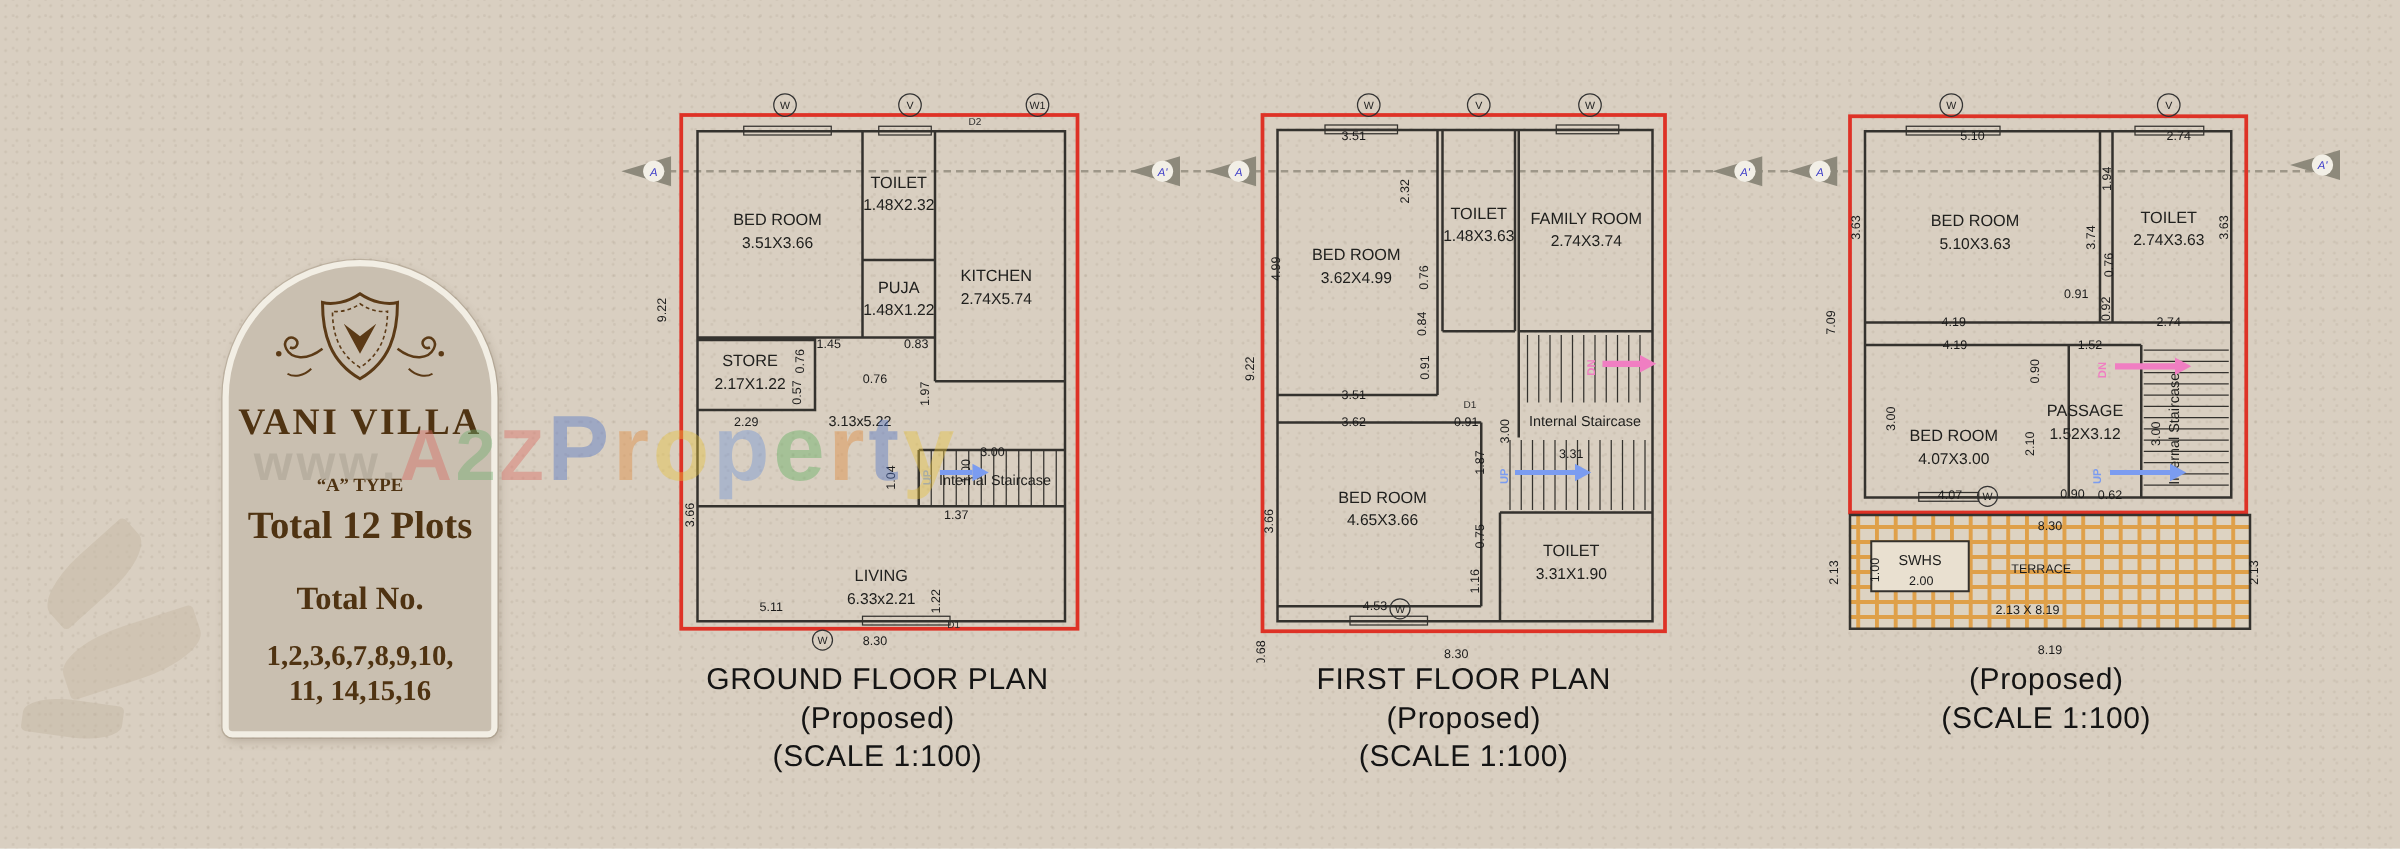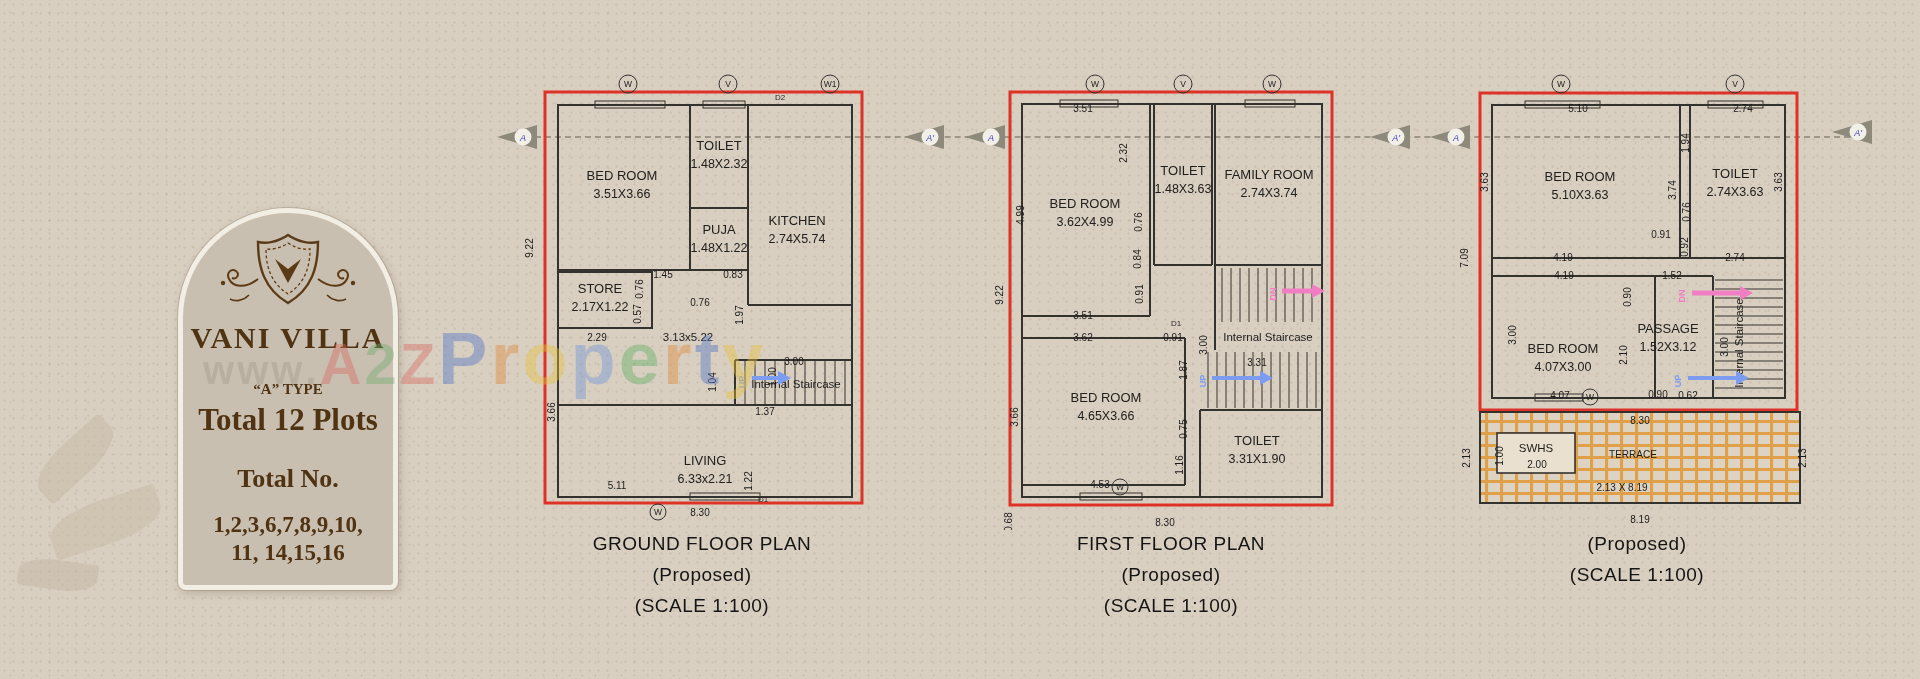--- a/index.html
+++ b/index.html
@@ -32,21 +32,21 @@
   .card .plot-label{font-size:26px;font-weight:bold;margin-top:26px;}
   .card .plot-nums{font-size:23px;font-weight:bold;margin-top:16px;line-height:30px;}
   
   .watermark{
     position:absolute;left:203px;top:316px;display:flex;align-items:baseline;gap:3px;
     font-weight:bold;opacity:.42;pointer-events:none;white-space:nowrap;
     font-family:"Liberation Sans", sans-serif;
   }
   
   .caption{position:absolute;top:528px;width:300px;text-align:center;color:#141414;
-    font-size:19px;line-height:31px;letter-spacing:.5px;}
+    font-size:24px;line-height:31px;letter-spacing:.5px;}
   
   svg text{font-family:"Liberation Sans", sans-serif;}
   .room{font-size:13px;fill:#20201e;text-anchor:middle;}
   .rsize{font-size:12.5px;fill:#20201e;text-anchor:middle;}
   .dim{font-size:10px;fill:#1b1b1b;text-anchor:middle;}
   .lbl{font-size:11.5px;fill:#20201e;text-anchor:middle;}
   .door{font-size:8px;fill:#2a2a2a;text-anchor:middle;}
   .mk{font-size:8.5px;fill:#222;text-anchor:middle;}
   .arrowtxt{font-size:9px;font-weight:bold;text-anchor:middle;}
   .plan-svg{position:absolute;top:60px;}

